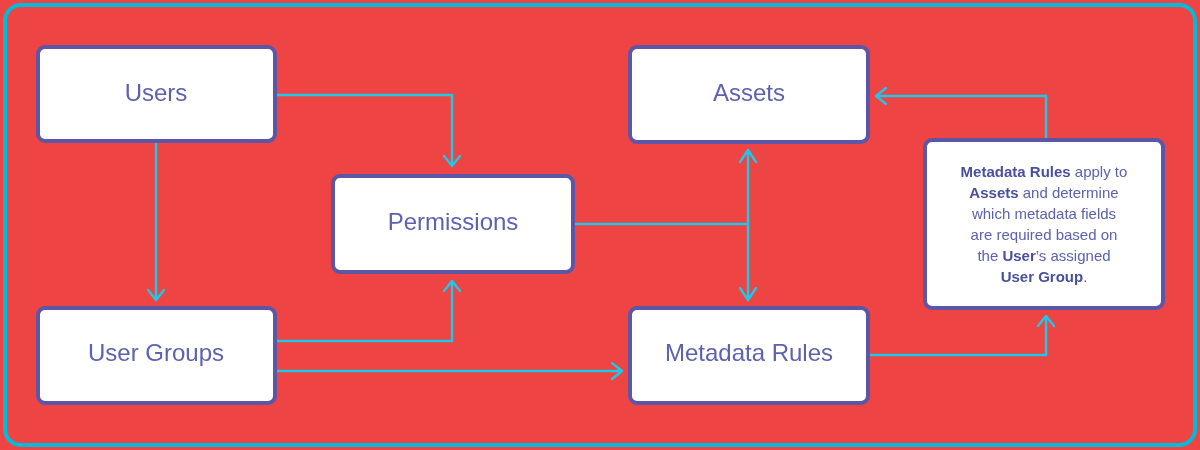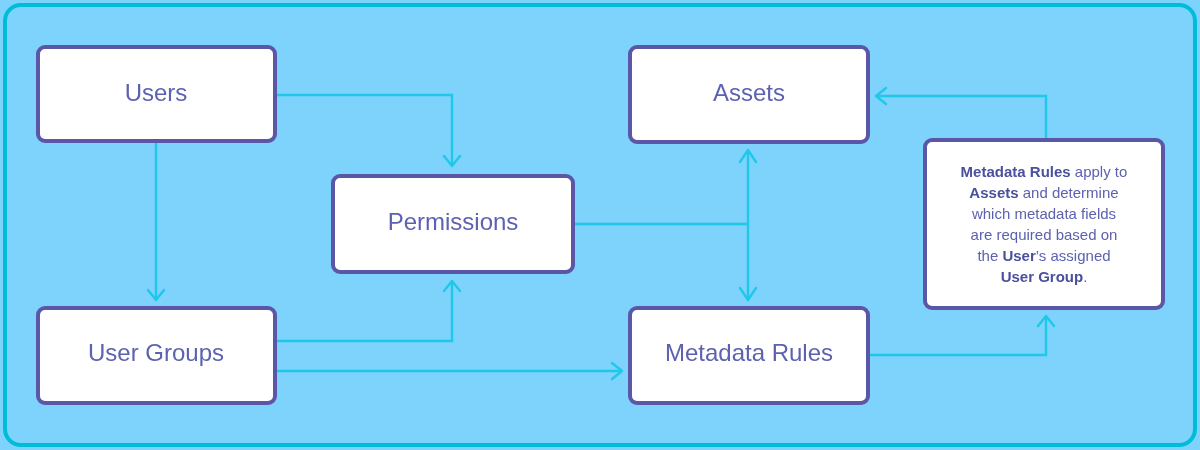--- a/index.html
+++ b/index.html
@@ -4,21 +4,21 @@
 <style>
   html, body {
     margin: 0;
     padding: 0;
     background: #ffffff;
   }
   #canvas {
     position: relative;
     width: 1200px;
     height: 450px;
-    background: #7dd3fc;
+    background: #ef4444;
     font-family: "Liberation Sans", sans-serif;
     overflow: hidden;
   }
   #diagram-svg {
     position: absolute;
     top: 0;
     left: 0;
     width: 1200px;
     height: 450px;
   }

